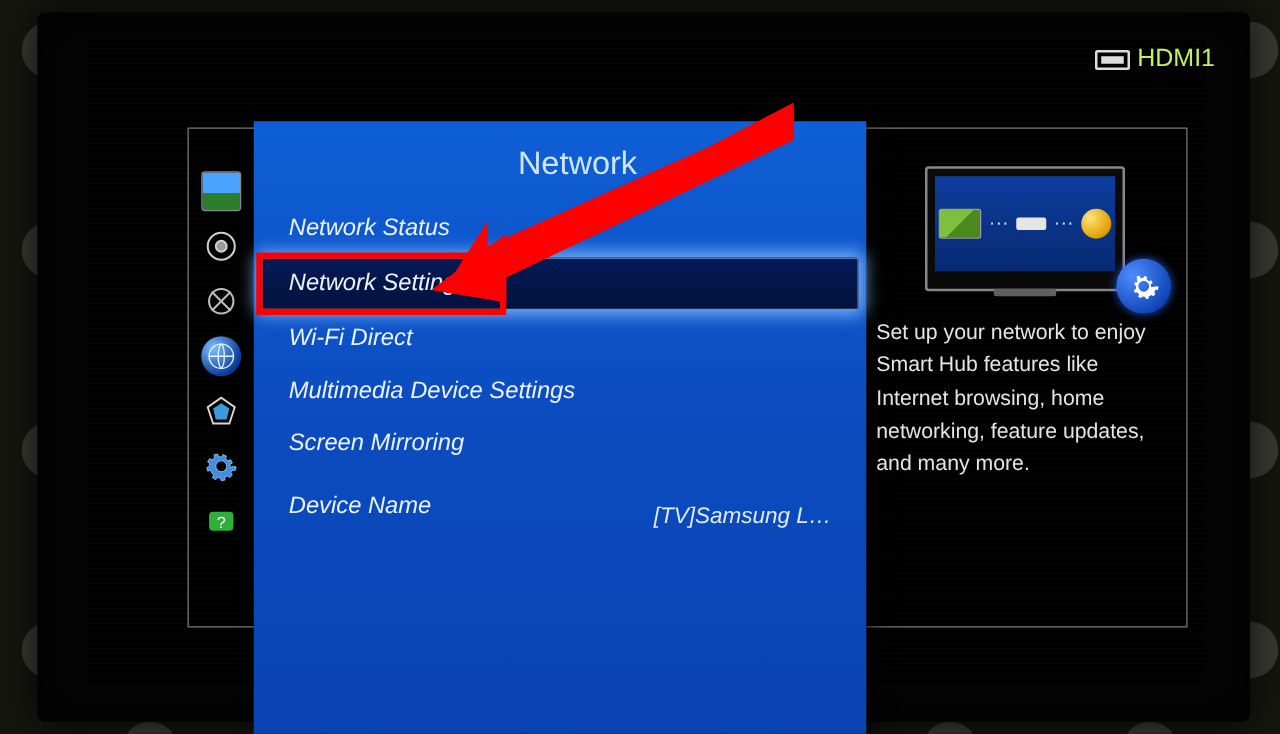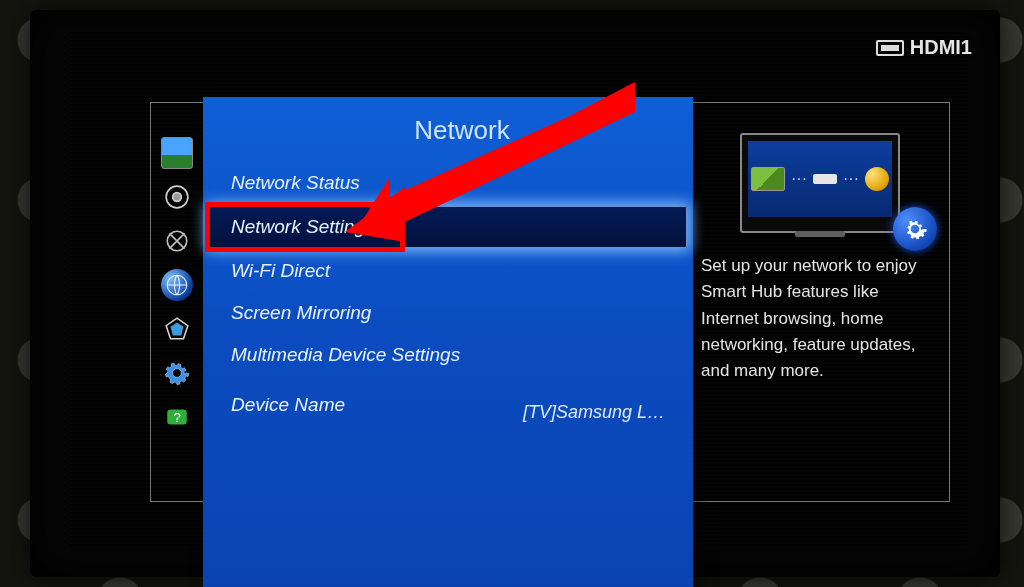--- a/index.html
+++ b/index.html
@@ -27,21 +27,21 @@
   .screen {
     position: absolute;
     left: 70px; top: 30px; right: 60px; bottom: 40px;
     background:
       linear-gradient(180deg, rgba(255,255,255,.02) 0 2px, transparent 2px 4px) 0 0/100% 4px,
       #000;
   }
   .input-badge {
     position: absolute; top: 36px; right: 52px;
     display: flex; align-items: center; gap: 6px;
-    color: #e5e5e5; font-size: 20px; font-weight: 700;
+    color: #bef264; font-size: 20px; font-weight: 400;
     text-shadow: 0 0 4px #000;
   }
   .input-badge .hdmi-icon {
     width: 28px; height: 16px;
     border: 2px solid #ddd; border-radius: 2px;
     position: relative;
   }
   .input-badge .hdmi-icon::after {
     content:""; position:absolute; left:3px; right:3px; top:3px; bottom:3px;
     background:#ddd;
@@ -249,26 +249,26 @@
           </svg>
         </div>
       </div>
 
       <div class="menu-item">
         <span>Wi-Fi Direct</span>
         <span class="value"></span>
       </div>
 
       <div class="menu-item">
+        <span>Multimedia Device Settings</span>
+        <span class="value"></span>
+      </div>
+
+      <div class="menu-item">
         <span>Screen Mirroring</span>
-        <span class="value"></span>
-      </div>
-
-      <div class="menu-item">
-        <span>Multimedia Device Settings</span>
         <span class="value"></span>
       </div>
 
       <div class="menu-item">
         <span>Device Name</span>
         <span class="value">[TV]Samsung L…</span>
       </div>
 
     </div>
   </div>

